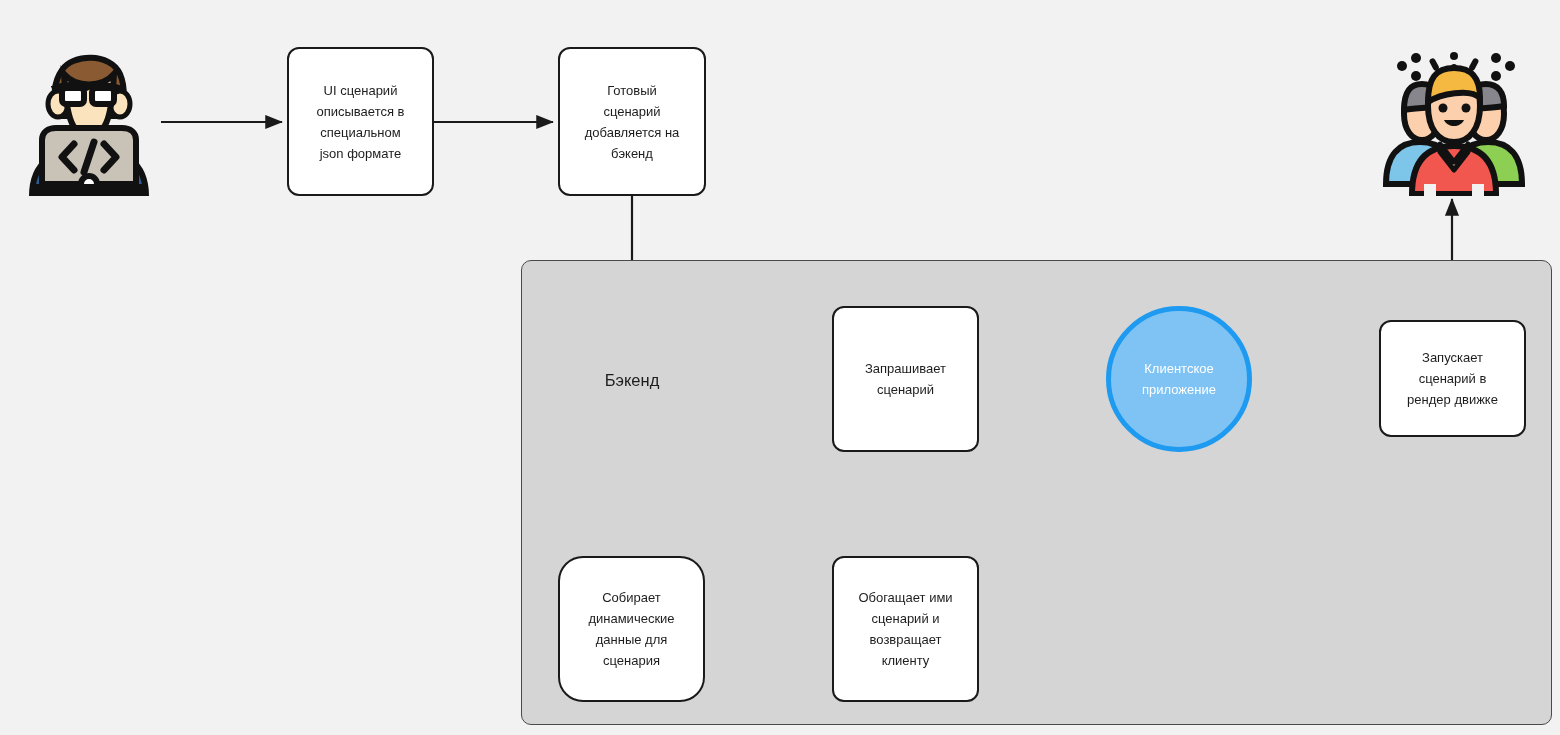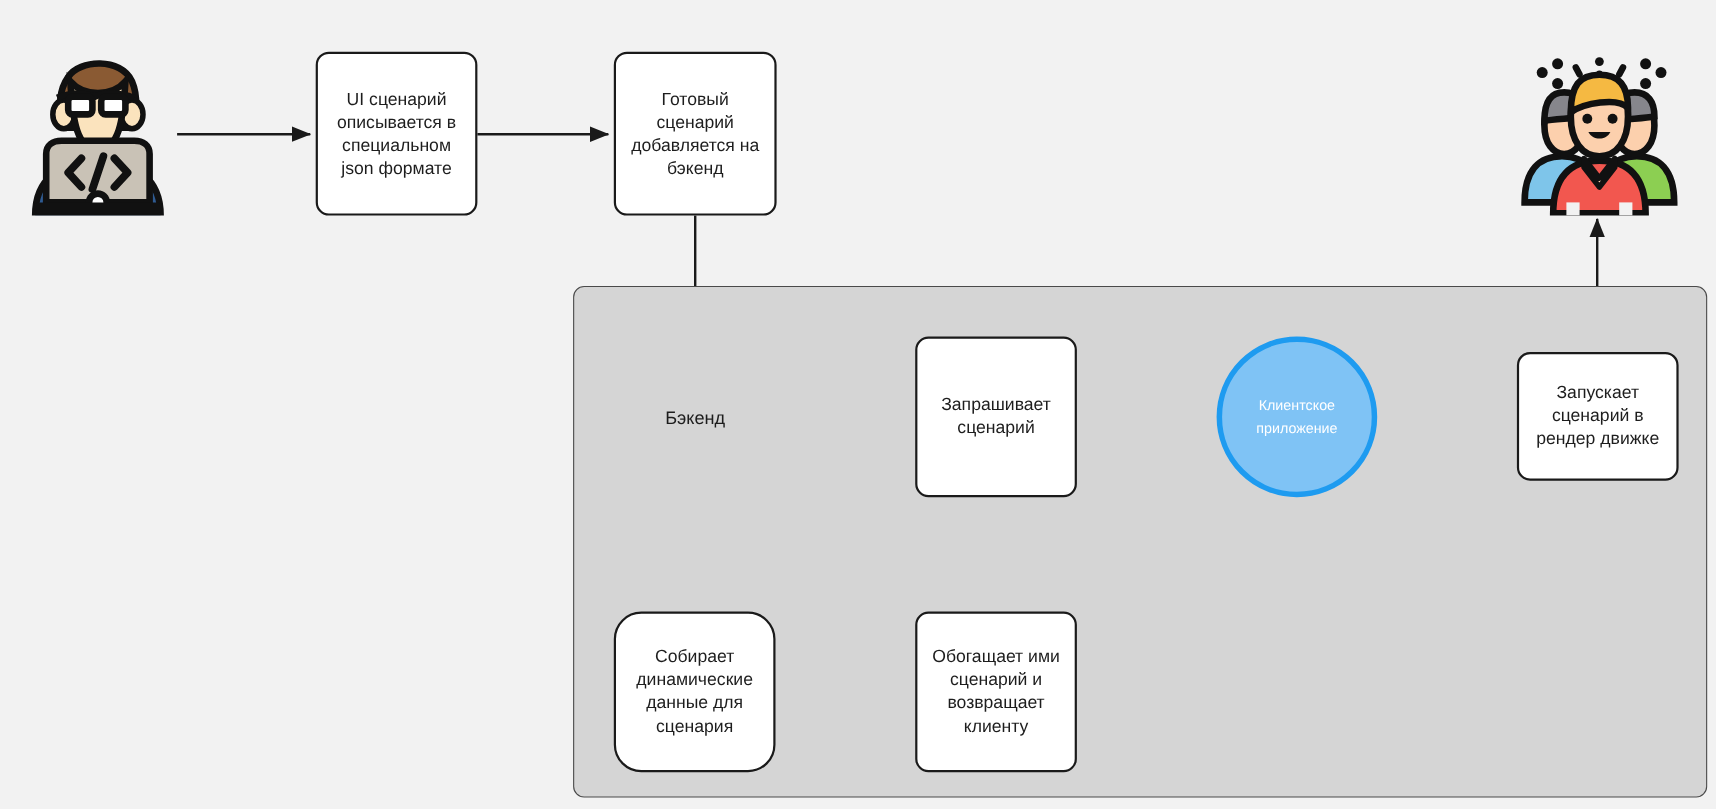--- a/index.html
+++ b/index.html
@@ -30,21 +30,21 @@
     justify-content: center;
     text-align: center;
     z-index: 3;
   }
   .box {
     background: #ffffff;
     border: 2px solid #1a1a1a;
     border-radius: 12px;
   }
   .box .label {
-    font-size: 16px;
+    font-size: 13px;
     line-height: 21px;
     color: #1d1d1d;
     padding: 0 8px;
     white-space: pre-line;
   }
   .circle-node {
     border-radius: 50%;
     background: #7fc3f5;
     border: 5px solid #1e9bf0;
   }

